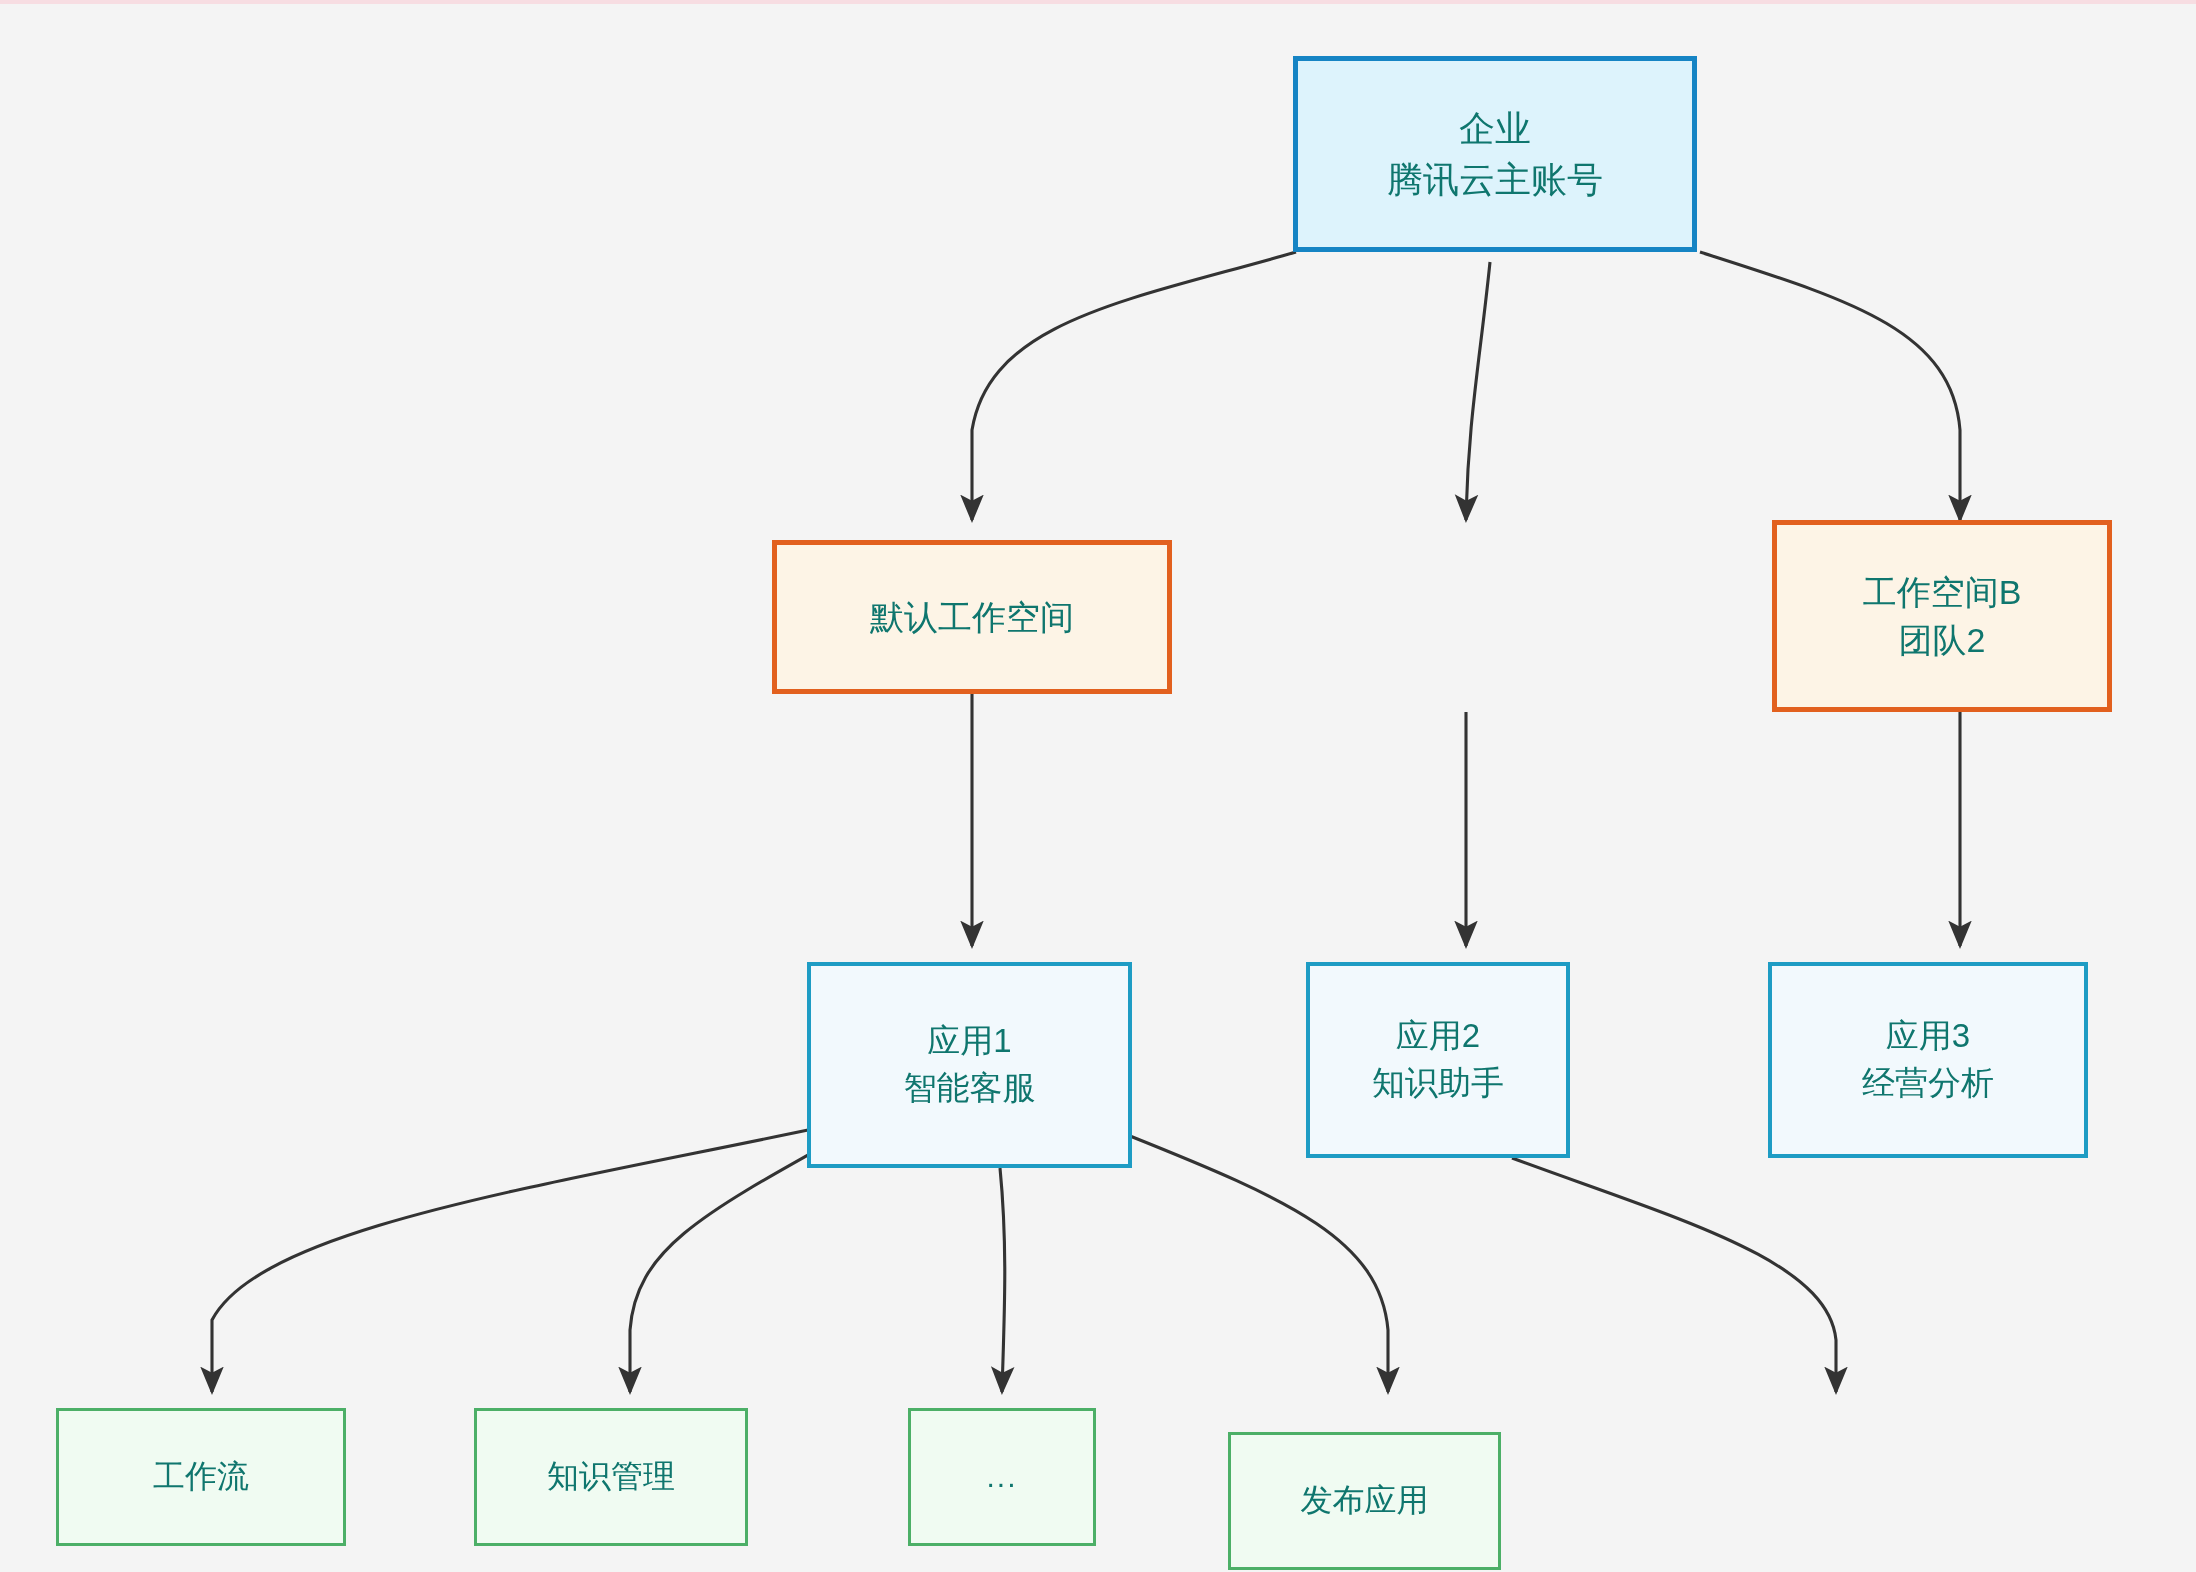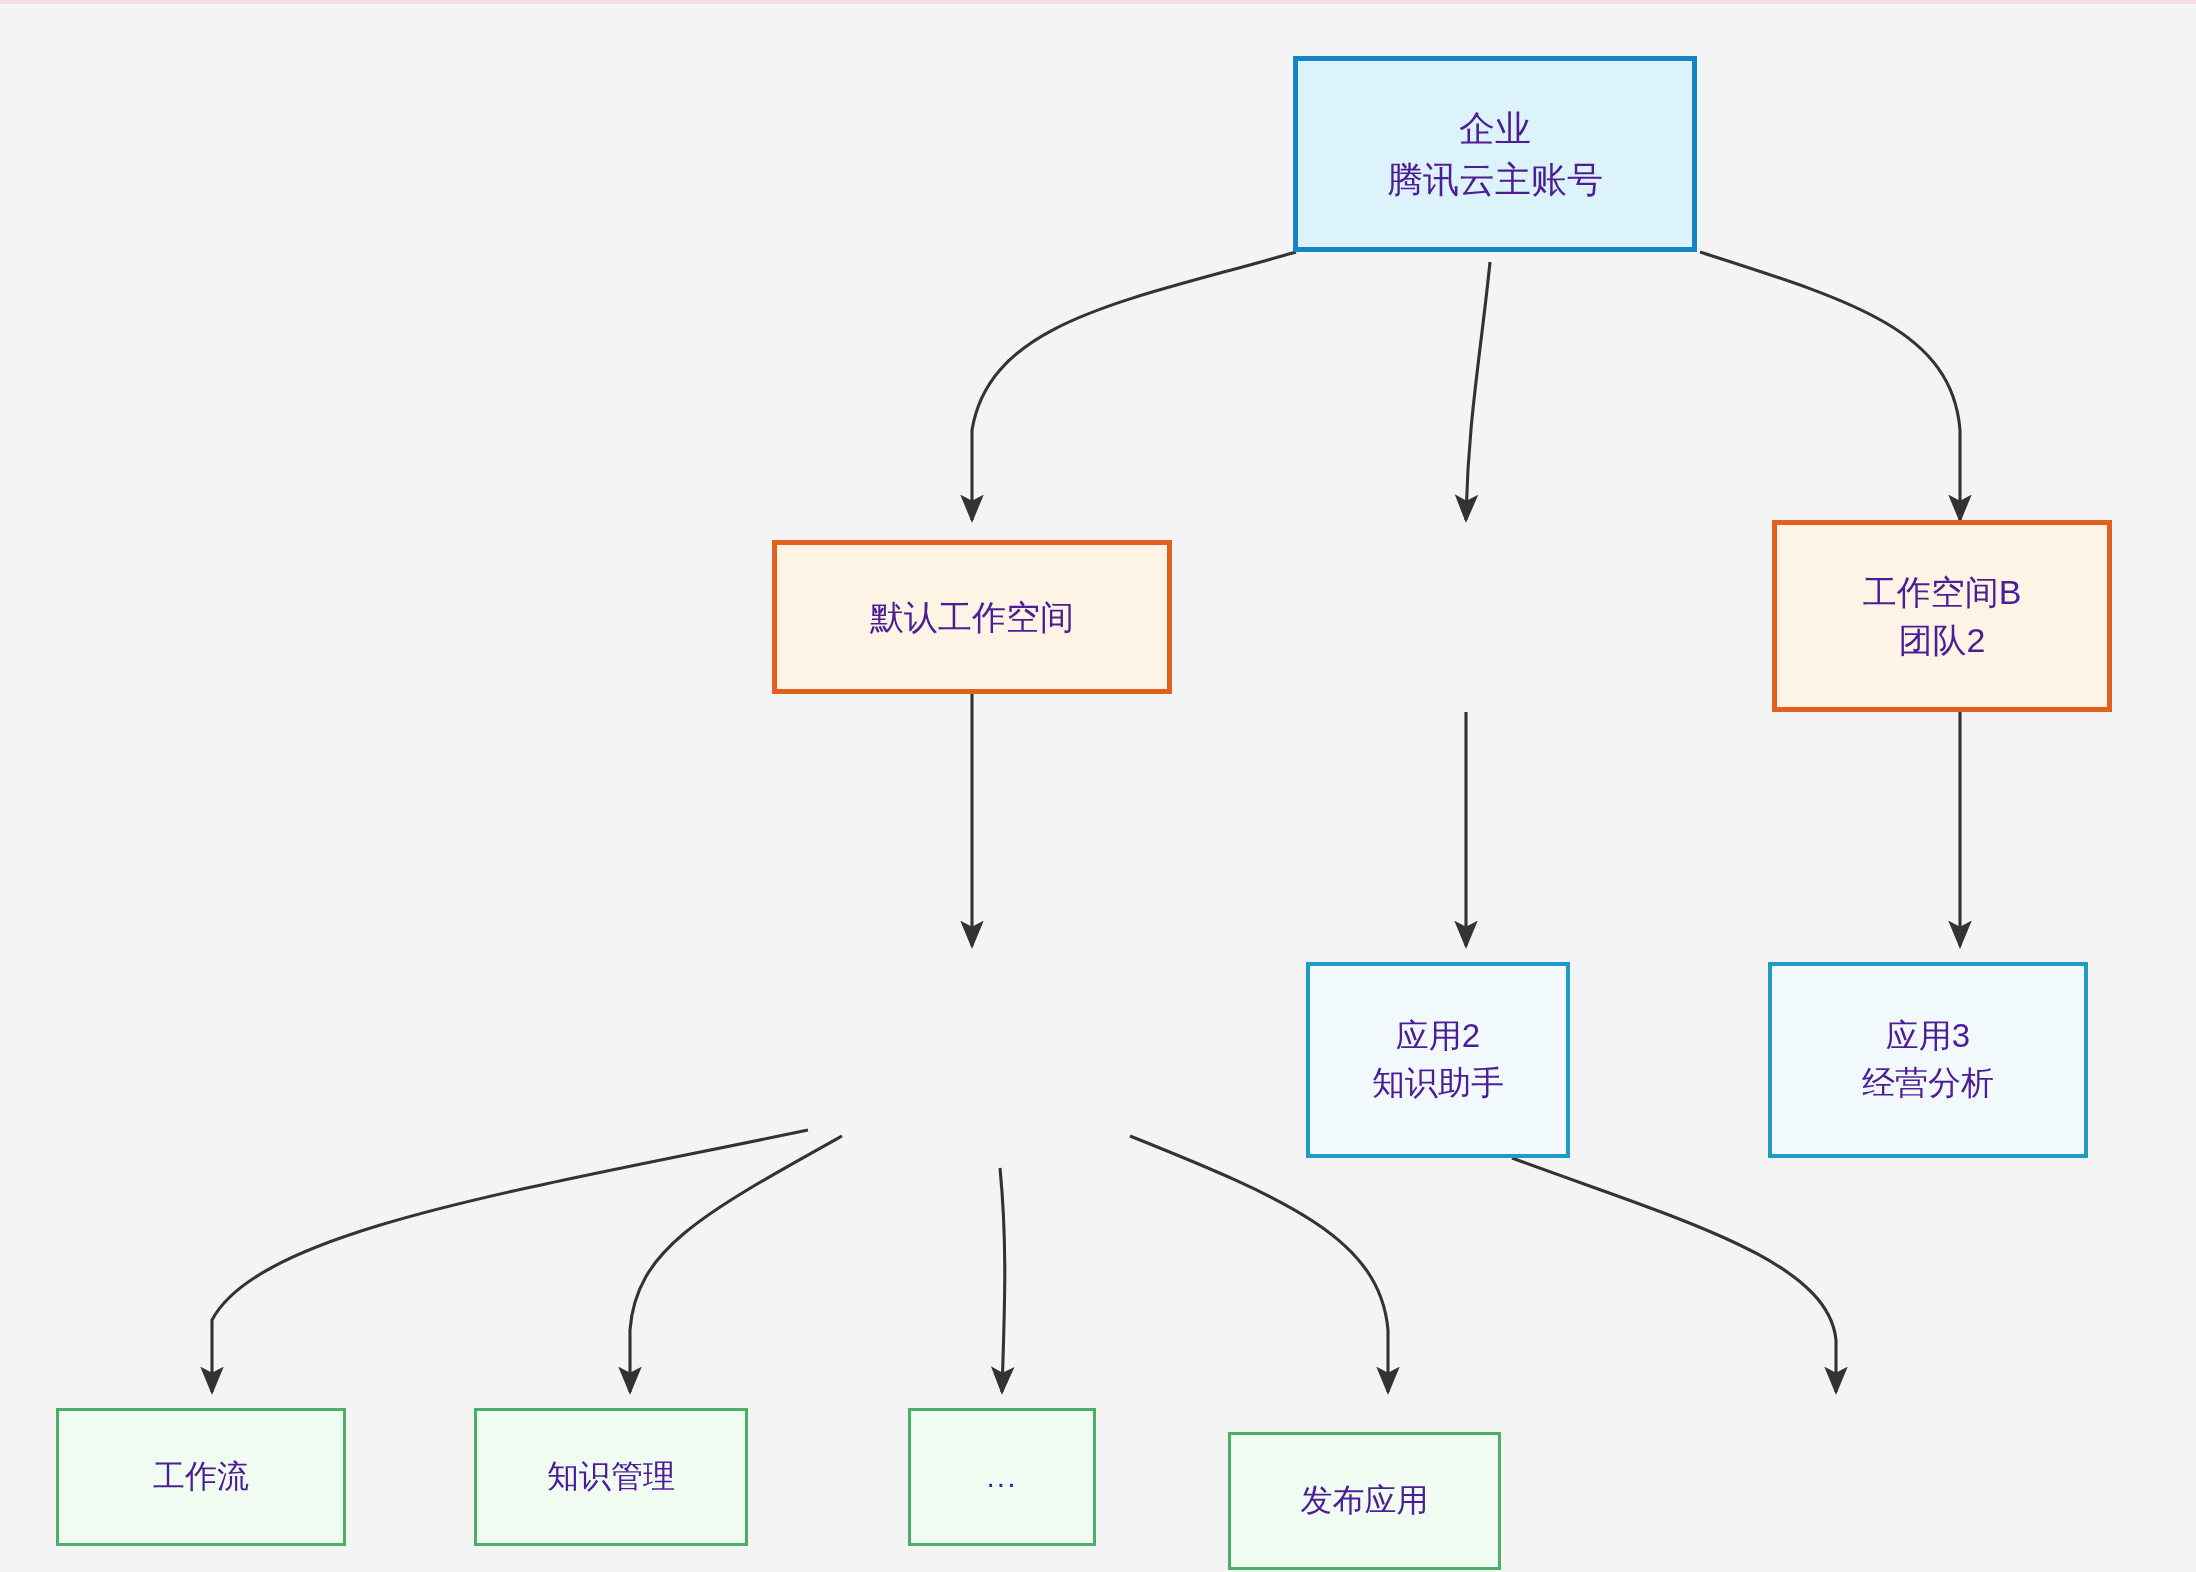--- a/index.html
+++ b/index.html
@@ -33,21 +33,21 @@
     height: 1572px;
   }
   .node {
     position: absolute;
     box-sizing: border-box;
     display: flex;
     flex-direction: column;
     align-items: center;
     justify-content: center;
     text-align: center;
-    color: #4c1d95;
+    color: #0f766e;
     line-height: 1.42;
     z-index: 3;
   }
   .node .line {
     display: block;
     white-space: nowrap;
   }
 
   
   .node-root {
@@ -126,20 +126,24 @@
   <div class="node node-ws" style="left:772px; top:540px; width:400px; height:154px;">
     <span class="line">默认工作空间</span>
   </div>
 
 
   <div class="node node-ws" style="left:1772px; top:520px; width:340px; height:192px;">
     <span class="line">工作空间B</span>
     <span class="line">团队2</span>
   </div>
 
+  <div class="node node-app" style="left:807px; top:962px; width:325px; height:206px;">
+    <span class="line">应用1</span>
+    <span class="line">智能客服</span>
+  </div>
 
   <div class="node node-app" style="left:1306px; top:962px; width:264px; height:196px;">
     <span class="line">应用2</span>
     <span class="line">知识助手</span>
   </div>
 
   <div class="node node-app" style="left:1768px; top:962px; width:320px; height:196px;">
     <span class="line">应用3</span>
     <span class="line">经营分析</span>
   </div>

